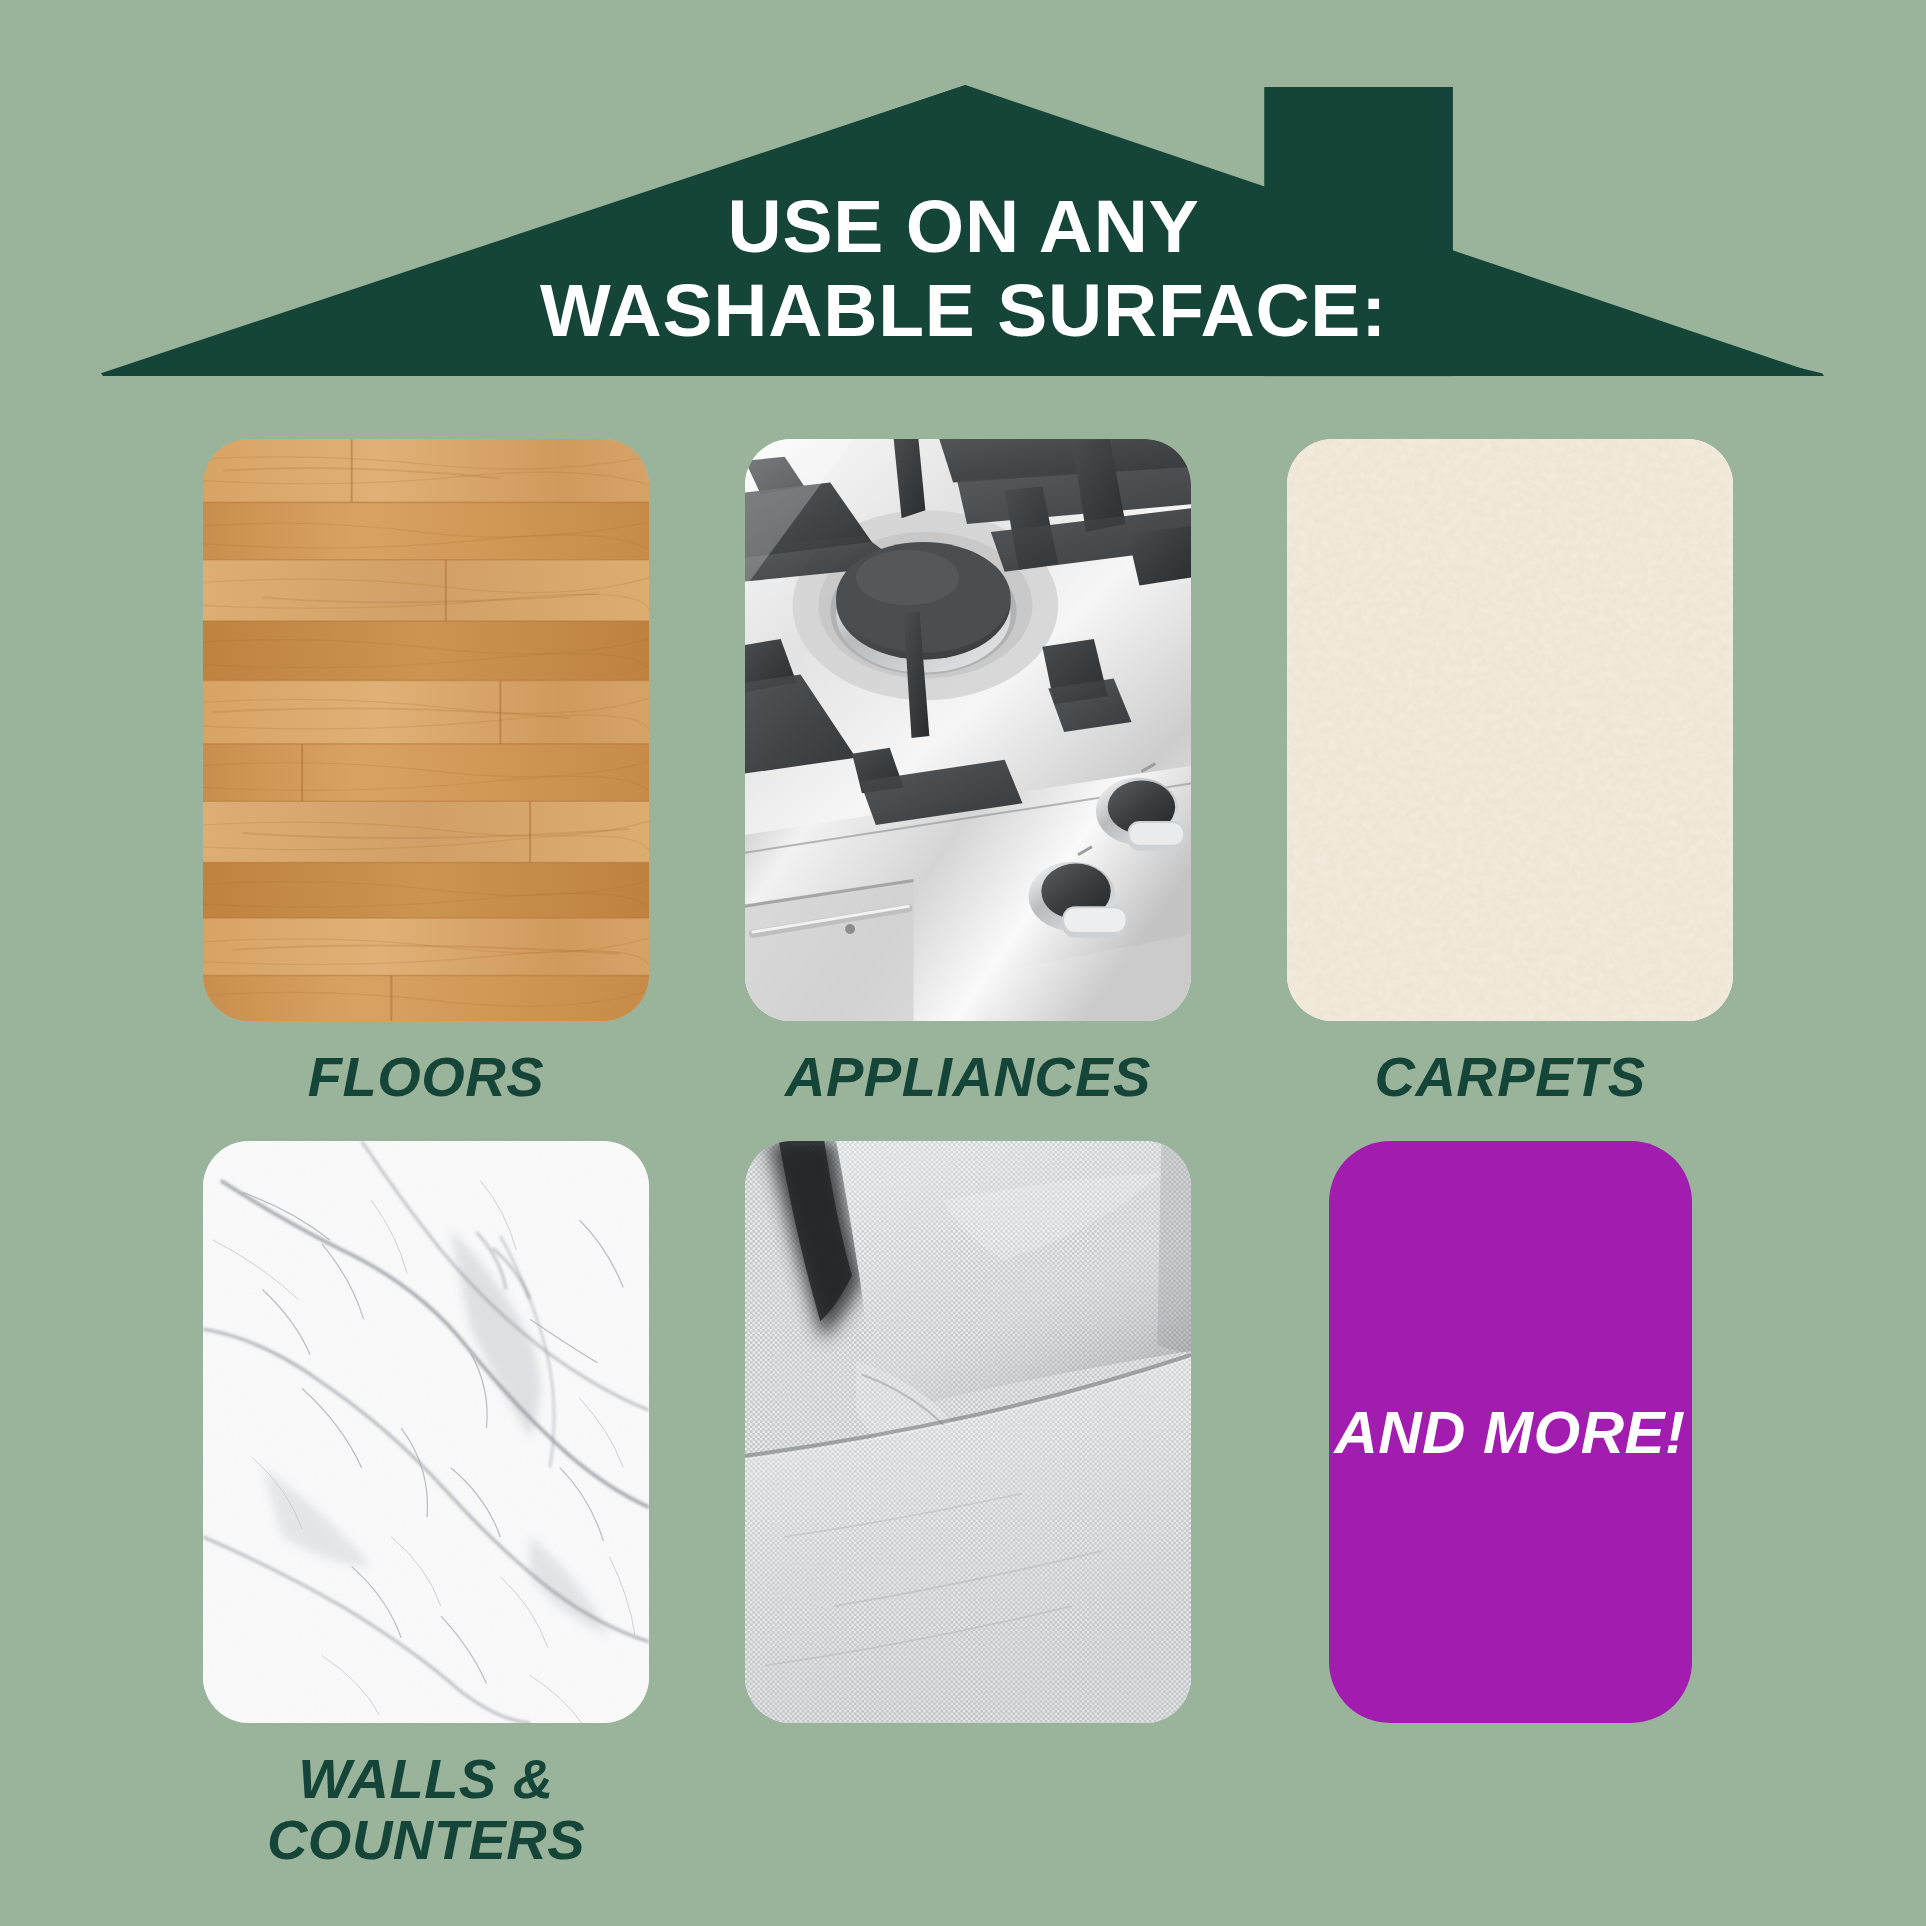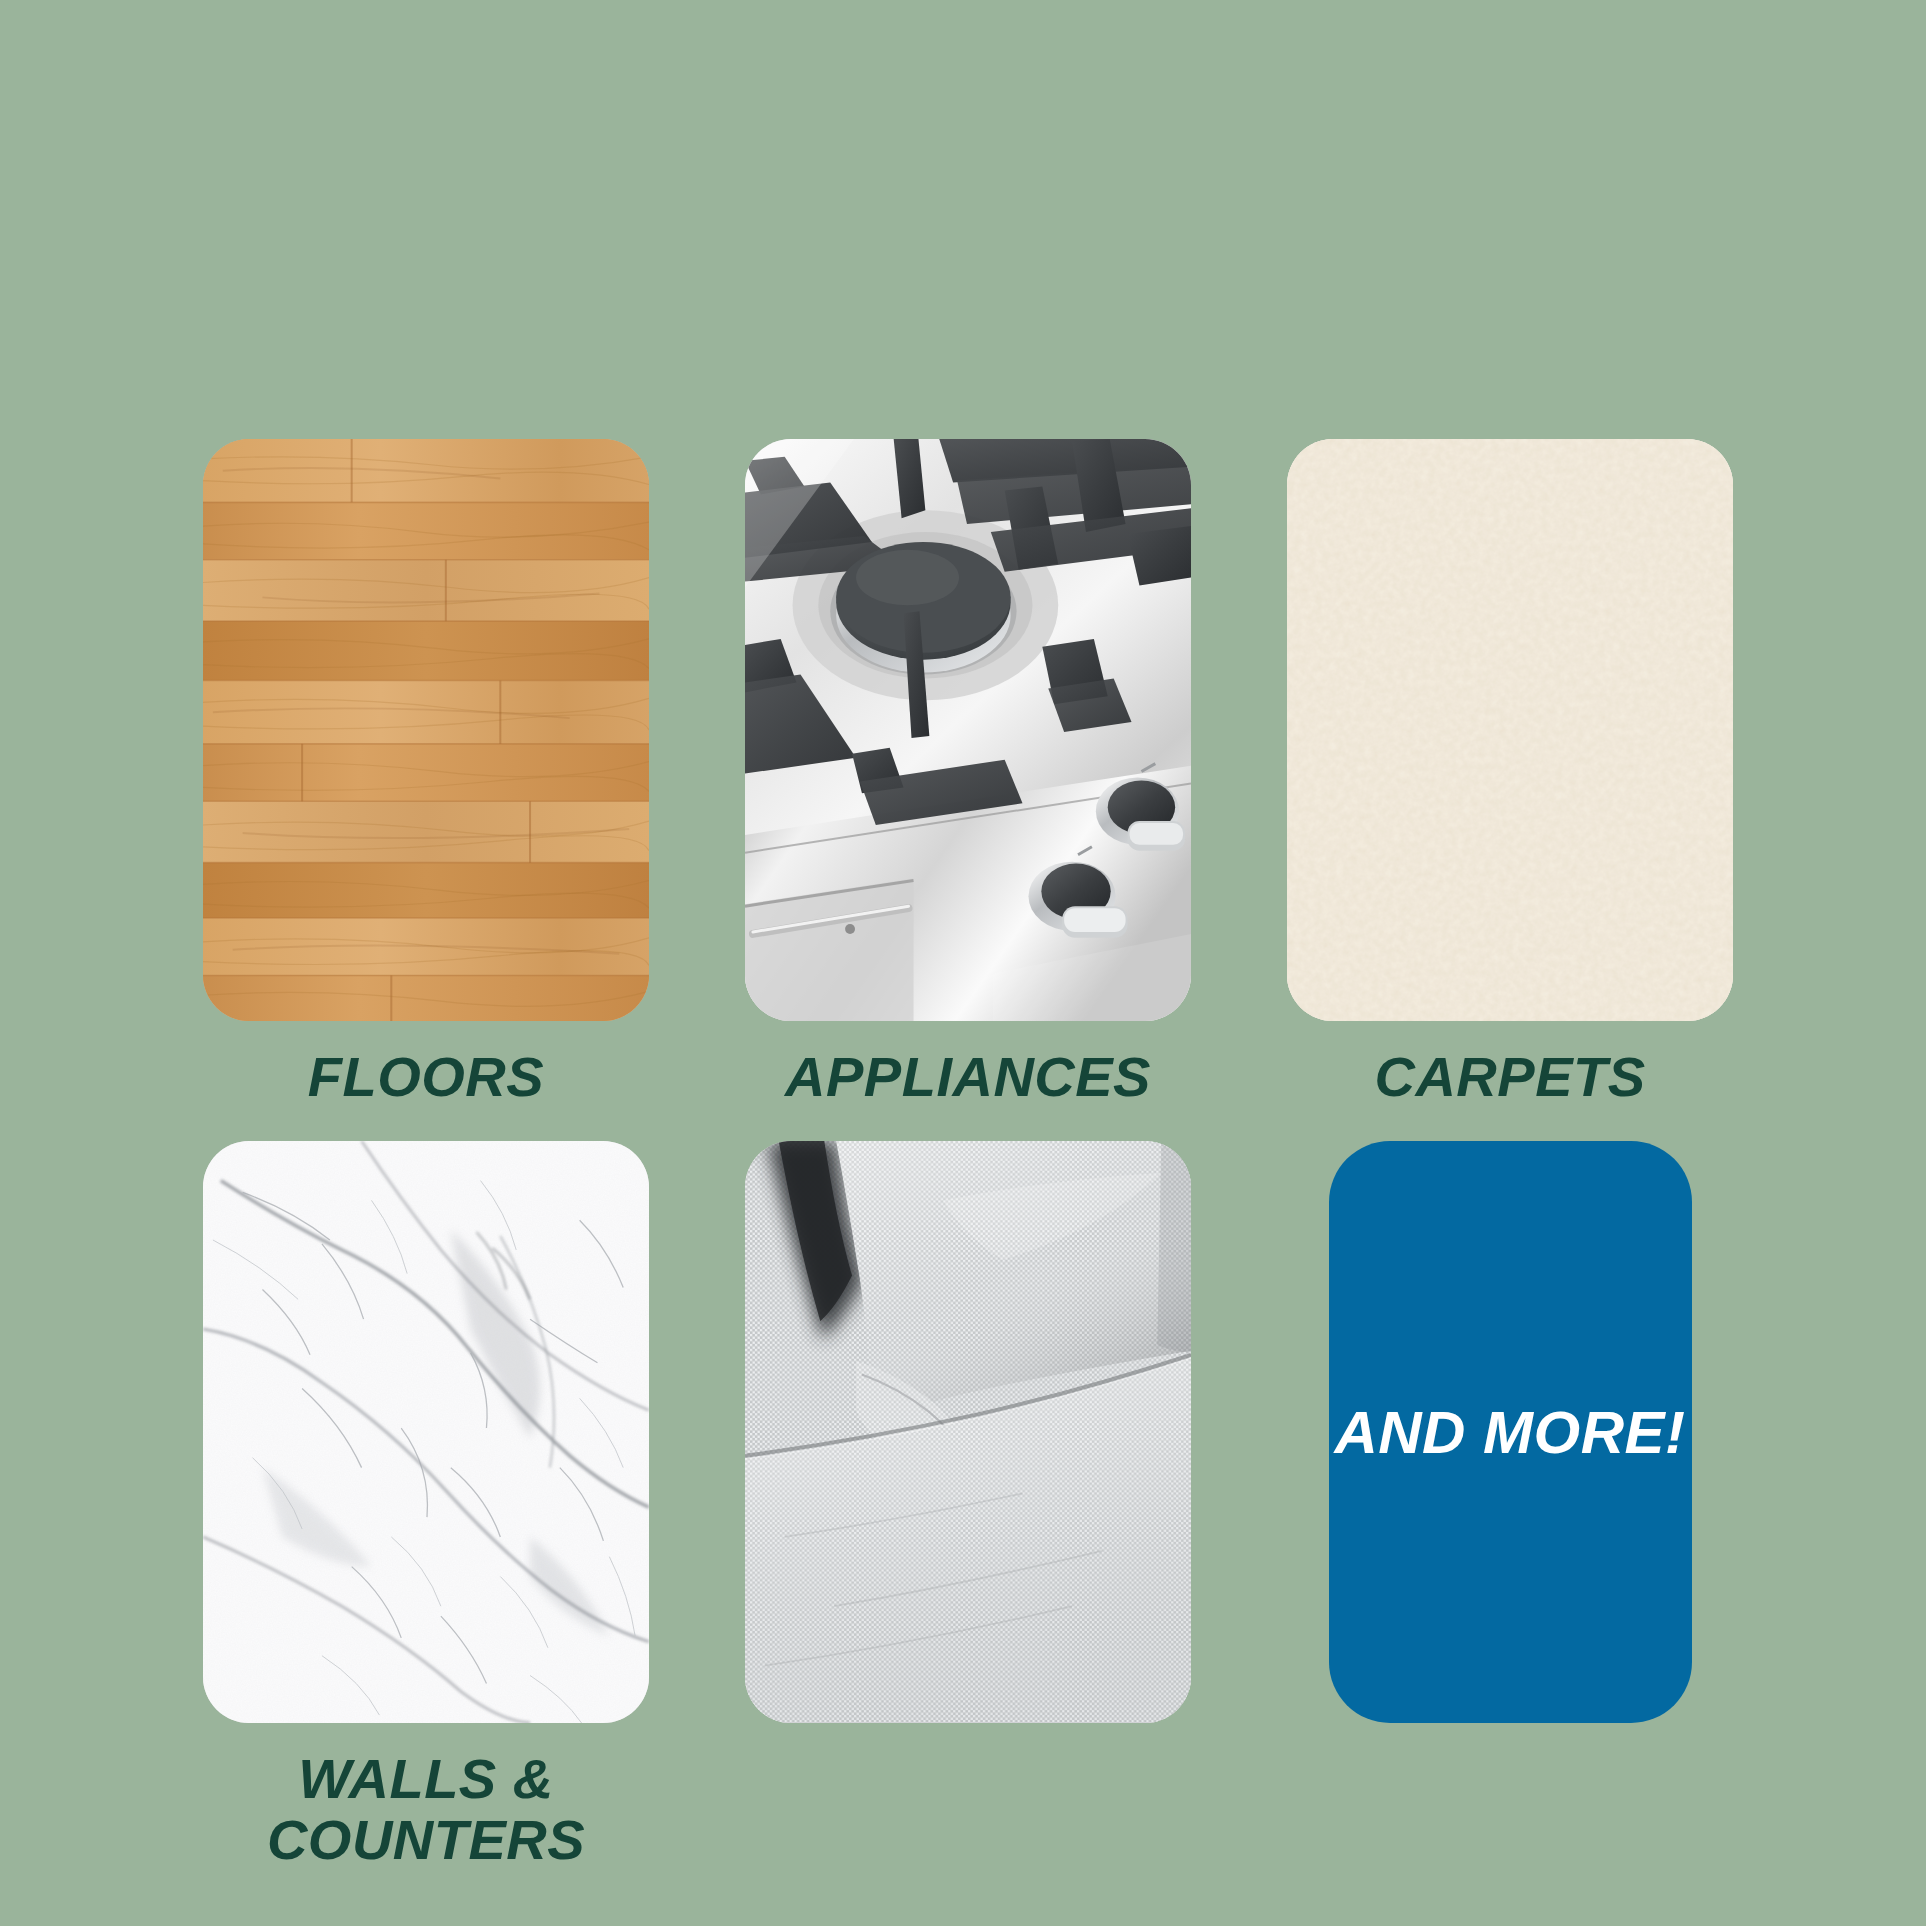--- a/index.html
+++ b/index.html
@@ -93,40 +93,51 @@
     white-space: pre-line;
   }
   .row-2 { margin-top: 34px; }
   .row-2 .cell-label { }
 
   
   .tile-andmore {
     width: 363px;
     height: 582px;
     border-radius: 61px;
-    background: #0369a1;
+    background: #a21caf;
     display: flex;
     align-items: center;
     justify-content: center;
   }
   .andmore-text {
     color: #ffffff;
     font-size: 60px;
     font-weight: 700;
     letter-spacing: 0.5px;
     text-transform: uppercase;
     text-align: center;
   }
   .cell-spacer { height: 0; }
 </style>
 </head>
 <body>
 
 <div id="page">
 
+  <div id="roof-block">
+    <svg id="roof-shape" viewBox="0 0 1946 392" preserveAspectRatio="none">
+      <path d="M 1277 88 L 1467 88 L 1467 288 L 1840 377 L 1842 380 L 104 380 L 102 377 L 975 86 L 1277 271 Z" fill="#154538"></path>
+      <polygon points="975,86 1842,380 104,380" fill="#154538"></polygon>
+      <rect x="1277" y="88" width="190" height="292" fill="#154538"></rect>
+    </svg>
+    <div id="header-title">
+      <span class="tline">USE ON ANY</span>
+      <span class="tline">WASHABLE SURFACE:</span>
+    </div>
+  </div>
 
   <div id="grid">
 
     <div class="grid-row row-1">
 
       <div class="cell">
         <div class="tile">
           <svg class="tile-svg" viewBox="0 0 450 588" preserveAspectRatio="none">
             <defs>
               <linearGradient id="wgA" x1="0" y1="0" x2="1" y2="0">

